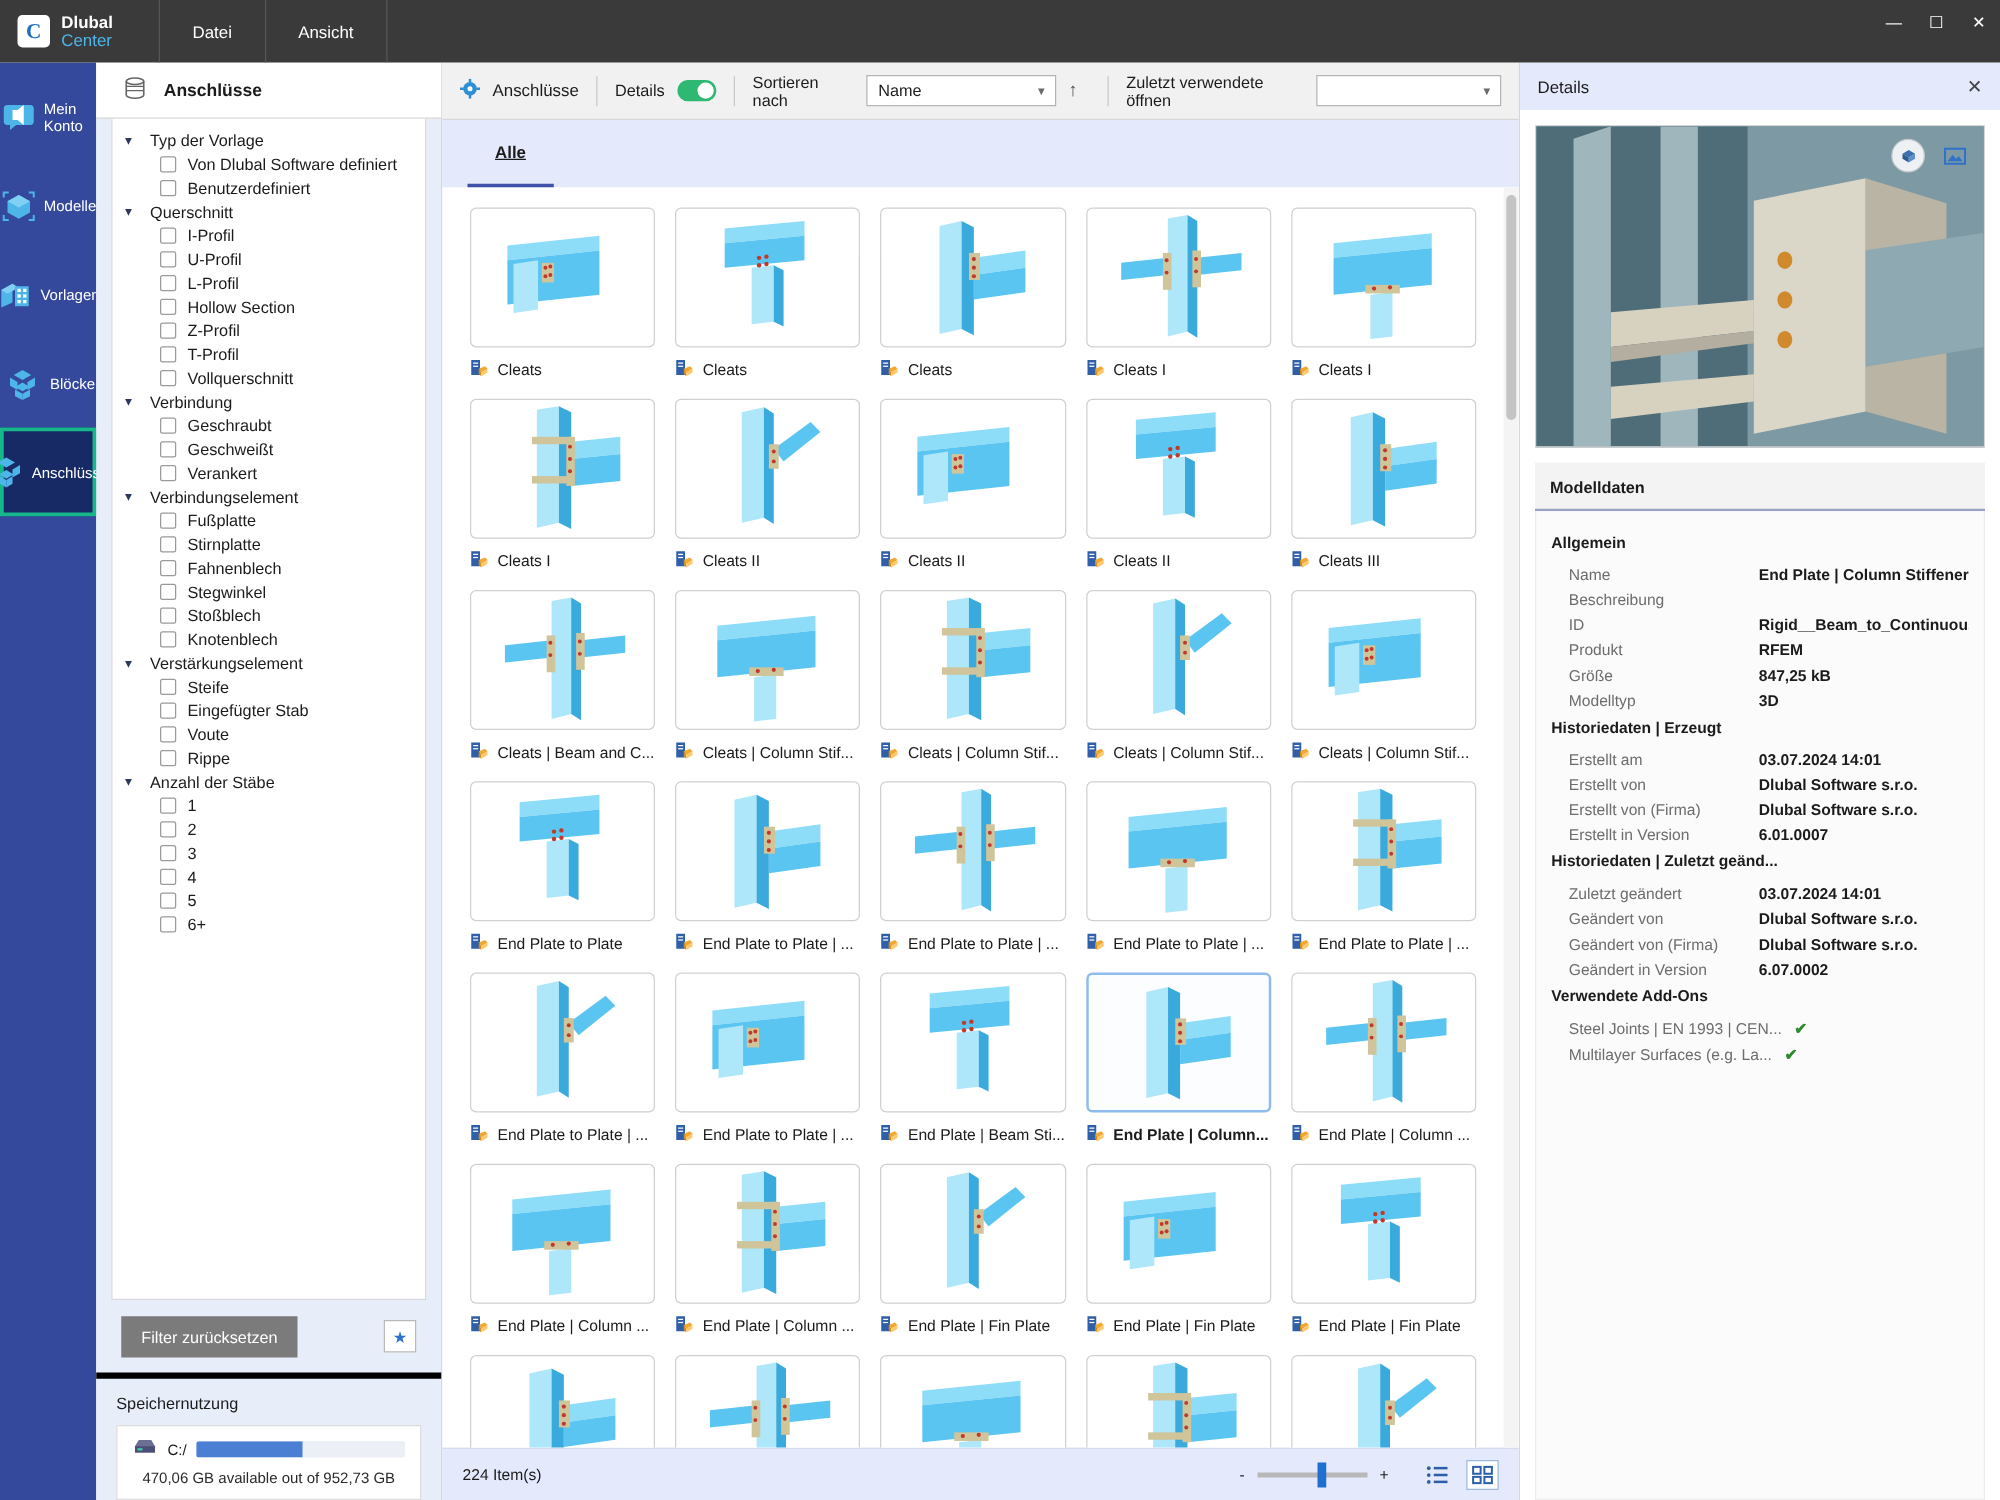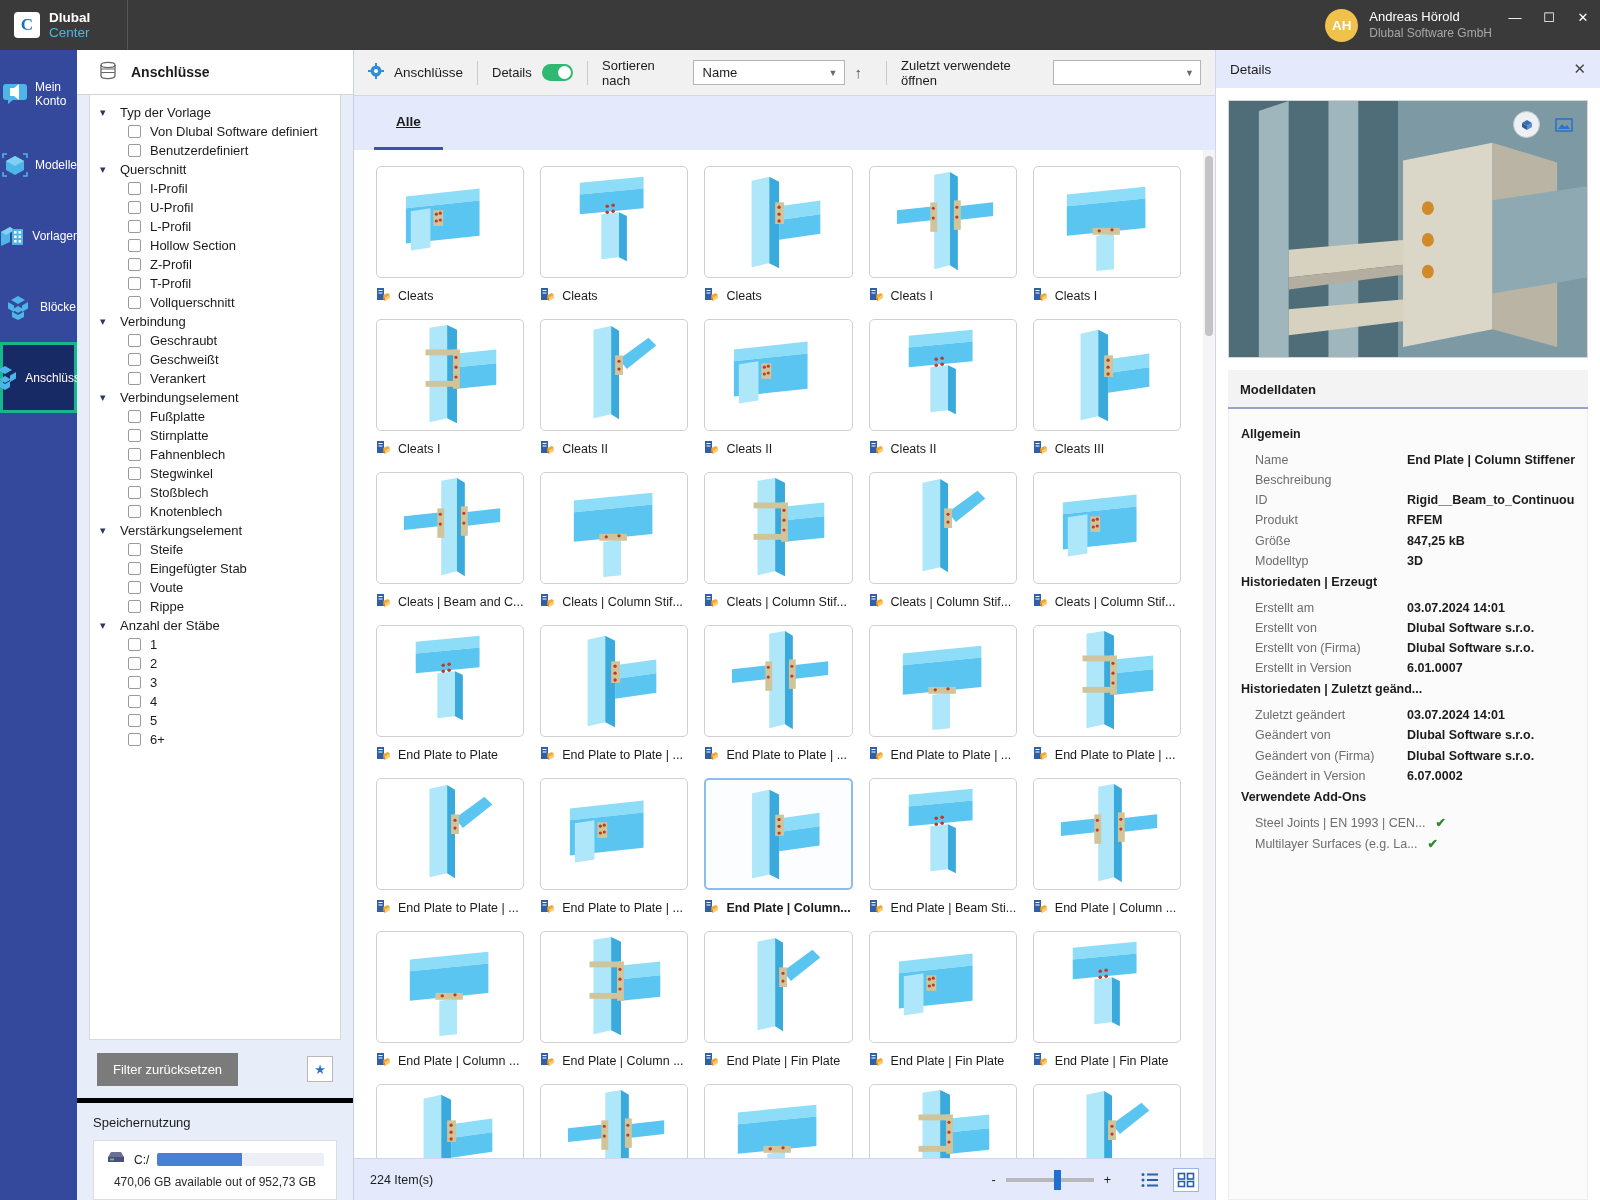--- a/index.html
+++ b/index.html
@@ -175,26 +175,23 @@
 <body>
 
 <div class="titlebar">
   <div class="brand">
     <div class="brand-logo">C</div>
     <div class="brand-text">
       <div class="l1">Dlubal</div>
       <div class="l2">Center</div>
     </div>
   </div>
-  <div class="user">
-    <div class="avatar">AH</div>
-    <div>
-      <div class="u1">Andreas Hörold</div>
-      <div class="u2">Dlubal Software GmbH</div>
-    </div>
+  <div class="menu">
+    <div class="menu-item">Datei</div>
+    <div class="menu-item">Ansicht</div>
   </div>
   <div class="wincontrols">
     <div class="wc">—</div>
     <div class="wc">☐</div>
     <div class="wc">✕</div>
   </div>
 </div>
 
 <div class="shell">
 
@@ -1030,20 +1027,45 @@
                   <rect x="1" y="1" width="7" height="12" fill="#2f5fa8"></rect>
                   <rect x="2.5" y="3" width="4" height="1" fill="#ffffff"></rect>
                   <rect x="2.5" y="5.5" width="4" height="1" fill="#ffffff"></rect>
                   <polygon points="7,8 12,6 14,8 9,11" fill="#f0a830"></polygon>
                   <polygon points="7,8 7,12 9,14 9,11" fill="#d88c18"></polygon>
                   <polygon points="9,11 14,8 14,11 9,14" fill="#ffc86b"></polygon>
                 </svg></span>
               <span>End Plate to Plate | ...</span>
             </div>
           </div>
+          <div class="card">
+            <div class="thumb">
+              <svg width="100%" height="100%" viewBox="0 0 130 112" preserveAspectRatio="xMidYMid meet">
+                <polygon points="30,16 95,10 95,22 30,28" fill="#8ddcf8"></polygon>
+                <polygon points="30,28 95,22 95,42 30,48" fill="#5bc5f2"></polygon>
+     <polygon points="52,48 70,46 70,92 52,94" fill="#aee6fa"></polygon>
+                <polygon points="70,46 78,50 78,96 70,92" fill="#3aa9dc"></polygon>
+     <circle cx="58" cy="40" r="1.8" fill="#c0392b"></circle>
+                <circle cx="64" cy="39" r="1.8" fill="#c0392b"></circle>
+     <circle cx="58" cy="46" r="1.8" fill="#c0392b"></circle>
+                <circle cx="64" cy="45" r="1.8" fill="#c0392b"></circle>
+              </svg>
+            </div>
+            <div class="cap">
+              <span class="capico"><svg width="15" height="15" viewBox="0 0 15 15">
+                  <rect x="1" y="1" width="7" height="12" fill="#2f5fa8"></rect>
+                  <rect x="2.5" y="3" width="4" height="1" fill="#ffffff"></rect>
+                  <rect x="2.5" y="5.5" width="4" height="1" fill="#ffffff"></rect>
+                  <polygon points="7,8 12,6 14,8 9,11" fill="#f0a830"></polygon>
+                  <polygon points="7,8 7,12 9,14 9,11" fill="#d88c18"></polygon>
+                  <polygon points="9,11 14,8 14,11 9,14" fill="#ffc86b"></polygon>
+                </svg></span>
+              <span>End Plate | Beam Sti...</span>
+            </div>
+          </div>
           <div class="card sel">
             <div class="thumb">
               <svg width="100%" height="100%" viewBox="0 0 130 112" preserveAspectRatio="xMidYMid meet">
                 <polygon points="38,14 56,10 56,98 38,102" fill="#aee6fa"></polygon>
                 <polygon points="56,10 66,15 66,103 56,98" fill="#3aa9dc"></polygon>
      <polygon points="66,40 108,34 108,48 66,54" fill="#8ddcf8"></polygon>
                 <polygon points="66,54 108,48 108,68 66,74" fill="#5bc5f2"></polygon>
      <rect x="62" y="36" width="9" height="22" fill="#cfc49a"></rect>
      <circle cx="66" cy="41" r="1.7" fill="#c0392b"></circle>
                 <circle cx="66" cy="48" r="1.7" fill="#c0392b"></circle>
@@ -1053,45 +1075,20 @@
             <div class="cap">
               <span class="capico"><svg width="15" height="15" viewBox="0 0 15 15">
                   <rect x="1" y="1" width="7" height="12" fill="#2f5fa8"></rect>
                   <rect x="2.5" y="3" width="4" height="1" fill="#ffffff"></rect>
                   <rect x="2.5" y="5.5" width="4" height="1" fill="#ffffff"></rect>
                   <polygon points="7,8 12,6 14,8 9,11" fill="#f0a830"></polygon>
                   <polygon points="7,8 7,12 9,14 9,11" fill="#d88c18"></polygon>
                   <polygon points="9,11 14,8 14,11 9,14" fill="#ffc86b"></polygon>
                 </svg></span>
               <span>End Plate | Column...</span>
-            </div>
-          </div>
-          <div class="card">
-            <div class="thumb">
-              <svg width="100%" height="100%" viewBox="0 0 130 112" preserveAspectRatio="xMidYMid meet">
-                <polygon points="30,16 95,10 95,22 30,28" fill="#8ddcf8"></polygon>
-                <polygon points="30,28 95,22 95,42 30,48" fill="#5bc5f2"></polygon>
-     <polygon points="52,48 70,46 70,92 52,94" fill="#aee6fa"></polygon>
-                <polygon points="70,46 78,50 78,96 70,92" fill="#3aa9dc"></polygon>
-     <circle cx="58" cy="40" r="1.8" fill="#c0392b"></circle>
-                <circle cx="64" cy="39" r="1.8" fill="#c0392b"></circle>
-     <circle cx="58" cy="46" r="1.8" fill="#c0392b"></circle>
-                <circle cx="64" cy="45" r="1.8" fill="#c0392b"></circle>
-              </svg>
-            </div>
-            <div class="cap">
-              <span class="capico"><svg width="15" height="15" viewBox="0 0 15 15">
-                  <rect x="1" y="1" width="7" height="12" fill="#2f5fa8"></rect>
-                  <rect x="2.5" y="3" width="4" height="1" fill="#ffffff"></rect>
-                  <rect x="2.5" y="5.5" width="4" height="1" fill="#ffffff"></rect>
-                  <polygon points="7,8 12,6 14,8 9,11" fill="#f0a830"></polygon>
-                  <polygon points="7,8 7,12 9,14 9,11" fill="#d88c18"></polygon>
-                  <polygon points="9,11 14,8 14,11 9,14" fill="#ffc86b"></polygon>
-                </svg></span>
-              <span>End Plate | Beam Sti...</span>
             </div>
           </div>
           <div class="card">
             <div class="thumb">
               <svg width="100%" height="100%" viewBox="0 0 130 112" preserveAspectRatio="xMidYMid meet">
                 <polygon points="56,8 72,5 72,100 56,104" fill="#aee6fa"></polygon>
                 <polygon points="72,5 80,10 80,105 72,100" fill="#3aa9dc"></polygon>
      <polygon points="18,44 56,40 56,54 18,58" fill="#5bc5f2"></polygon>
                 <polygon points="80,40 116,36 116,50 80,54" fill="#5bc5f2"></polygon>
      <rect x="52" y="36" width="7" height="30" fill="#cfc49a"></rect>

